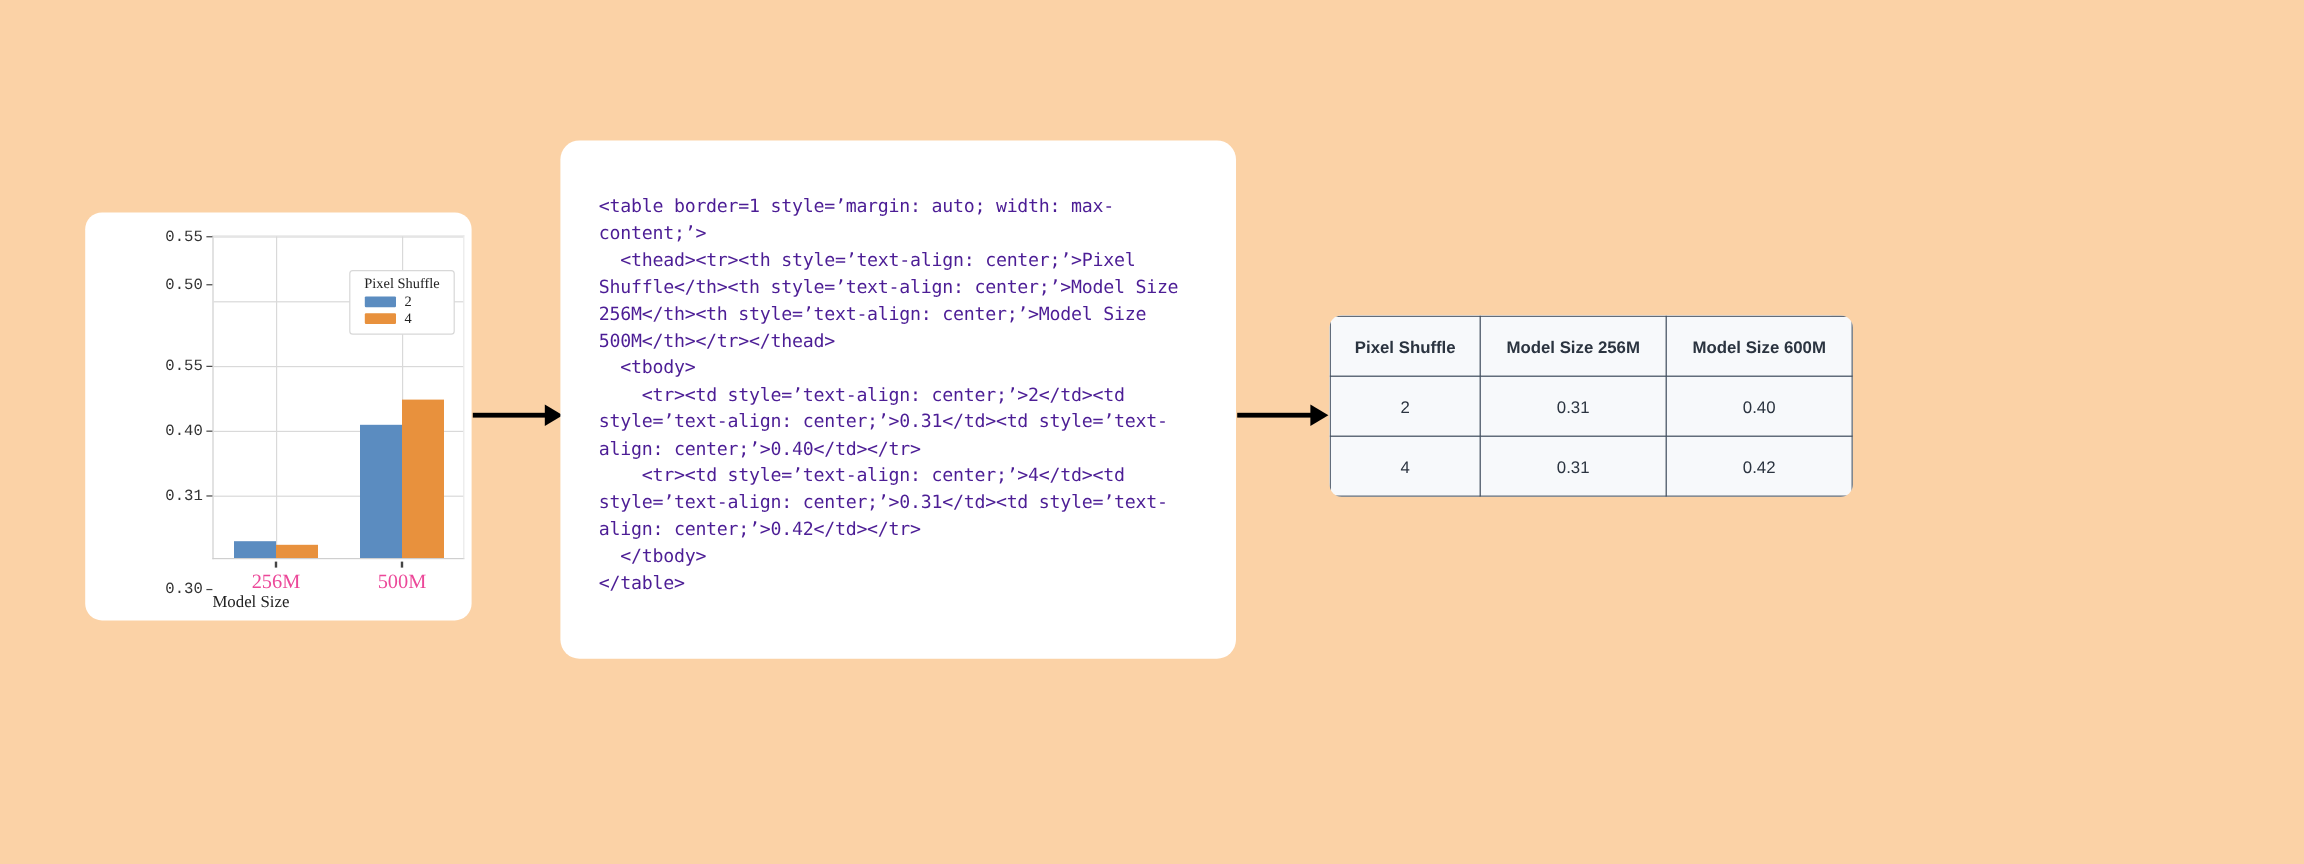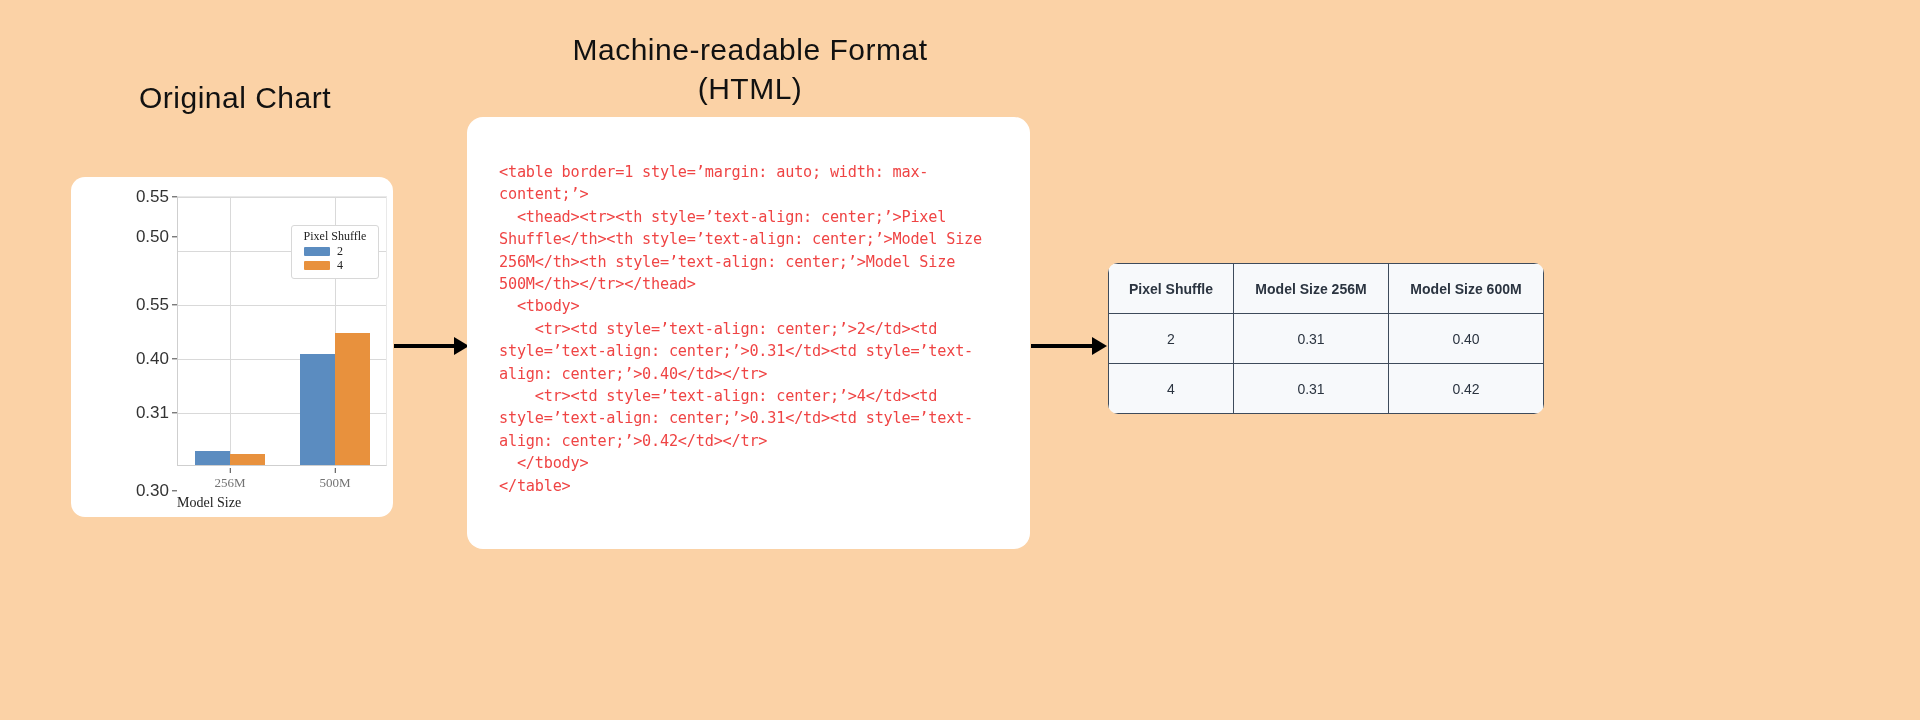--- a/index.html
+++ b/index.html
@@ -47,33 +47,33 @@
     border-top:1.2px solid #e9e9e9;
     border-right:1.2px solid #e9e9e9;
     box-sizing:border-box;
   }
   .gridline{position:absolute;left:0;right:0;height:1px;background:#d9d9d9;}
   .vgrid{position:absolute;top:0;bottom:0;width:1px;background:#d9d9d9;}
 
   .ytick{
     position:absolute;right:calc(100% + 9px);
     transform:translateY(-50%);
-    font-family:Liberation Sans, sans-serif;
-    font-size:17px;color:#333;white-space:nowrap;
+    font-family:Liberation Mono, monospace;
+    font-size:13px;color:#333;white-space:nowrap;
   }
   .ytick::after{
     content:"";position:absolute;left:calc(100% + 3px);top:50%;
     width:5px;height:1.4px;background:#444;transform:translateY(-50%);
   }
 
   .xtick{
     position:absolute;top:calc(100% + 10px);
     transform:translateX(-50%);
     font-family:"Liberation Serif",serif;
-    font-size:13px;color:#737373;white-space:nowrap;
+    font-size:17px;color:#ec4899;white-space:nowrap;
   }
   .xtick::before{
     content:"";position:absolute;left:50%;bottom:calc(100% + 2px);
     width:1.4px;height:5px;background:#444;transform:translateX(-50%);
   }
 
   .bar{position:absolute;bottom:0;}
   .bar.b2{background:#5b8cc0;}
   .bar.b4{background:#e8913d;}
 
@@ -94,21 +94,21 @@
   .legend-row{display:flex;align-items:center;gap:7px;margin:2px 0 2px 6px;}
   .swatch{width:26px;height:9px;border-radius:1px;flex:none;}
   .legend-label{font-family:"Liberation Serif",serif;font-size:12px;color:#222;line-height:1;}
 
   
   #code-card{left:467px;top:117px;width:563px;height:432px;}
   .code-text{
     position:absolute;left:32px;right:18px;top:44px;
     font-family:"DejaVu Sans Mono",monospace;
     font-size:15.2px;line-height:22.4px;
-    color:#ef4444;
+    color:#4c1d95;
     white-space:pre-wrap;
     word-break:break-word;
     letter-spacing:-0.2px;
   }
 
   
   #table-card{left:1108px;top:263px;width:426px;height:149px;border-radius:10px;}
   table.md{
     border-collapse:collapse;
     width:426px;
@@ -143,24 +143,21 @@
   #arrow-1 .head{left:60px;}
   #arrow-2{left:1031px;top:337px;width:76px;}
   #arrow-2 .shaft{width:63px;}
   #arrow-2 .head{left:61px;}
 </style>
 </head>
 <body style="background: rgb(251, 210, 166);">
 
 <div class="stage">
 
-  <div class="heading" id="h-original">Original Chart</div>
-
-  <div class="heading" id="h-machine">Machine-readable Format
-(HTML)</div>
+
 
 
   <div class="card" id="chart-card">
     <div class="chart-inner">
 
       <div class="plot-frame">
 
         <div class="gridline" style="top:0px;"></div>
         <div class="gridline" style="top:54px;"></div>
         <div class="gridline" style="top:108px;"></div>

